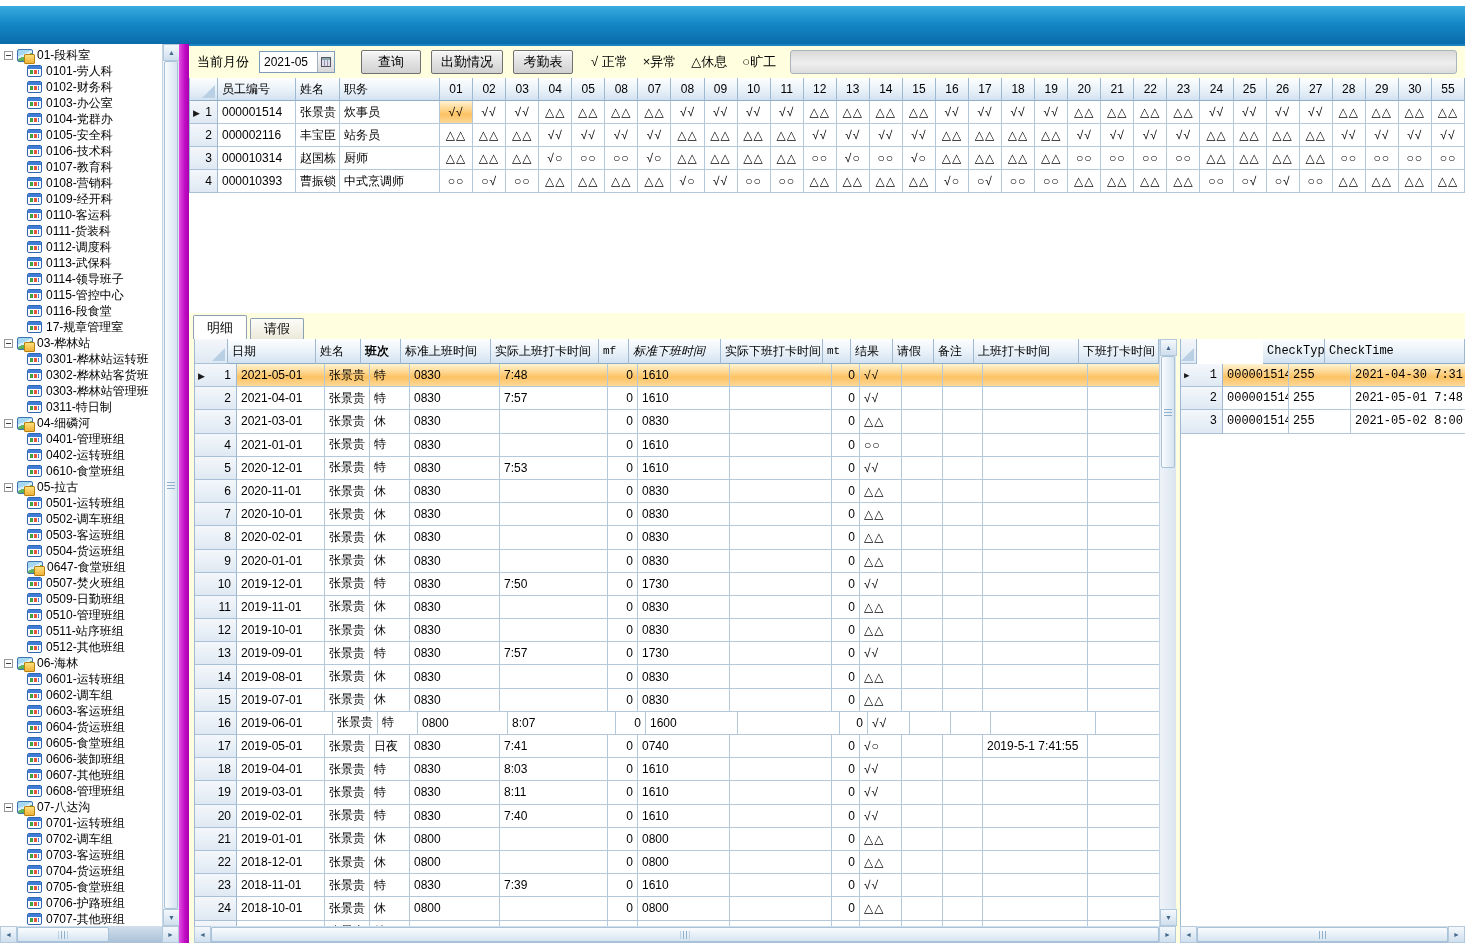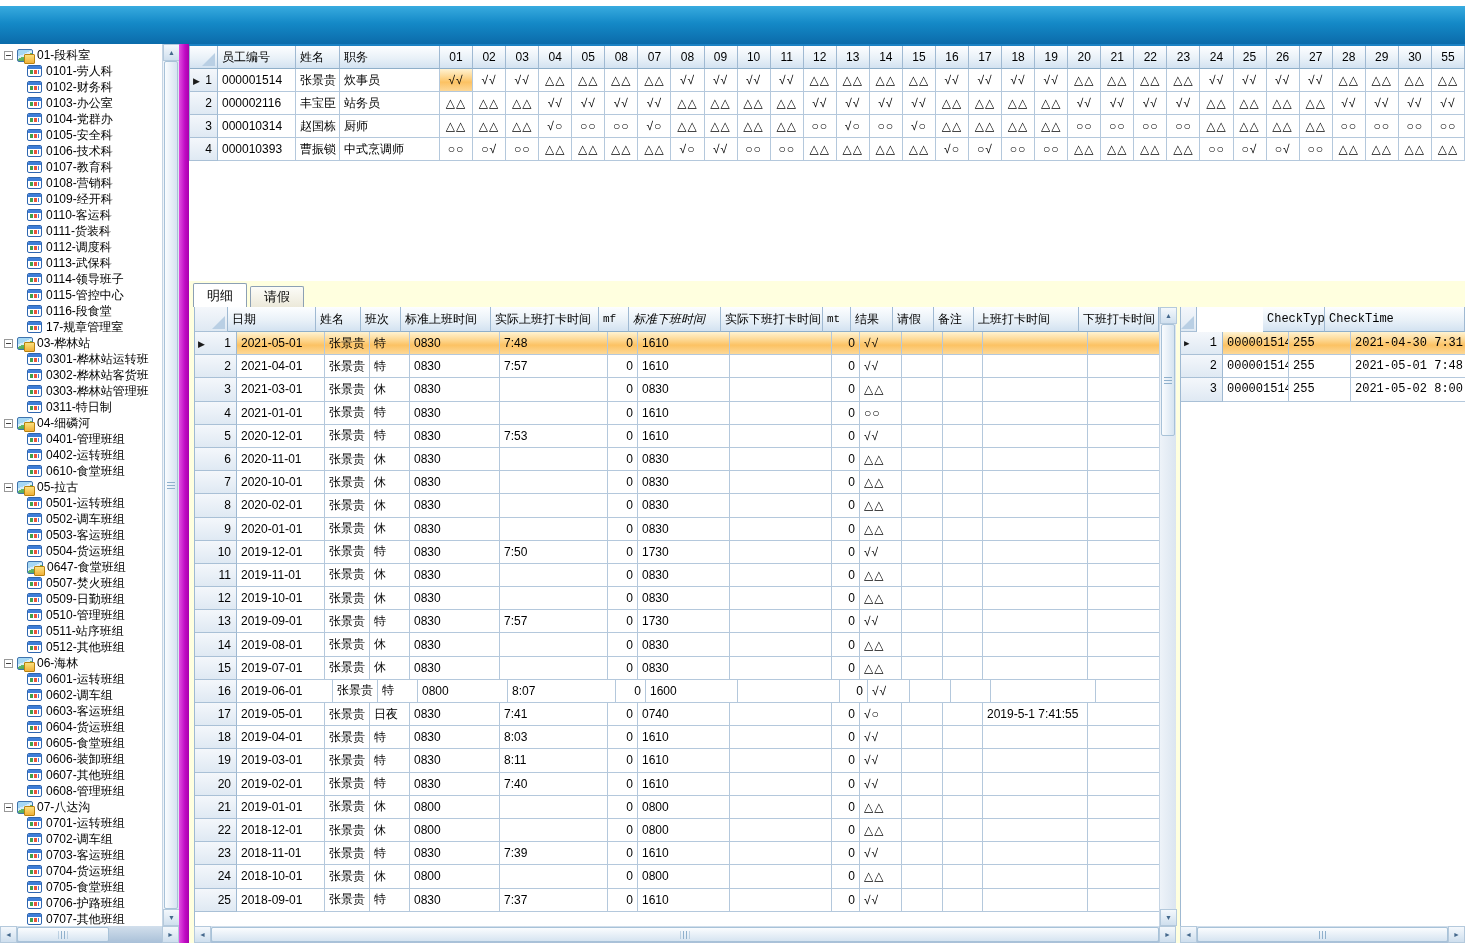--- a/index.html
+++ b/index.html
@@ -409,20 +409,39 @@
         <div class="sb-btn">
             <span>►</span>
           </div>
       </div>
     </div>
 
     <div class="splitter"></div>
 
     <div class="content">
 
+      <div class="toolbar">
+        <span class="tb-label">当前月份</span>
+        <div class="month-box">
+          <span class="month-val">2021-05</span>
+          <span class="cal-btn">
+              <span class="cal-icon"></span>
+            </span>
+        </div>
+        <button class="tb-btn">查询</button>
+        <button class="tb-btn">出勤情况</button>
+        <button class="tb-btn">考勤表</button>
+        <div class="legend">
+            <span>√ 正常</span>
+            <span>×异常</span>
+            <span>△休息</span>
+            <span>○旷工</span>
+          </div>
+        <div class="status-box"></div>
+      </div>
 
       <div class="top-grid-wrap">
         <div class="att-grid">
           <div class="ahdr">
             <div class="hcell a-sel corner"></div>
             <div class="hcell a-id">员工编号</div>
             <div class="hcell a-nm">姓名</div>
             <div class="hcell a-ti">职务</div>
           <div class="hcell a-day">01</div>
               <div class="hcell a-day">02</div>
@@ -628,21 +647,21 @@
       </div>
 
       <div class="bottom">
         <div class="detail-wrap">
           <div class="detail-main">
             <div class="detail-grid">
               <div class="dhdr">
                   <div class="hcell selc corner" style="width: 42px;"></div>
                   <div class="hcell" style="width: 88px; flex: 0 0 auto;">日期</div>
                   <div class="hcell" style="width: 45px; flex: 0 0 auto;">姓名</div>
-                  <div class="hcell" style="width: 40px; flex: 0 0 auto;">班次</div>
+                  <div class="hcell" style="width: 40px; flex: 0 0 auto; font-weight: bold;">班次</div>
                   <div class="hcell" style="width: 90px; flex: 0 0 auto;">标准上班时间</div>
                   <div class="hcell" style="width: 108px; flex: 0 0 auto;">实际上班打卡时间</div>
                   <div class="hcell mono" style="width: 30px; flex: 0 0 auto;">mf</div>
                   <div class="hcell" style="width: 92px; flex: 0 0 auto; font-style: italic;">标准下班时间</div>
                   <div class="hcell" style="width: 102px; flex: 0 0 auto;">实际下班打卡时间</div>
                   <div class="hcell mono" style="width: 28px; flex: 0 0 auto;">mt</div>
                   <div class="hcell" style="width: 42px; flex: 0 0 auto;">结果</div>
                   <div class="hcell" style="width: 41px; flex: 0 0 auto;">请假</div>
                   <div class="hcell" style="width: 40px; flex: 0 0 auto;">备注</div>
                   <div class="hcell" style="width: 105px; flex: 0 0 auto;">上班打卡时间</div>

